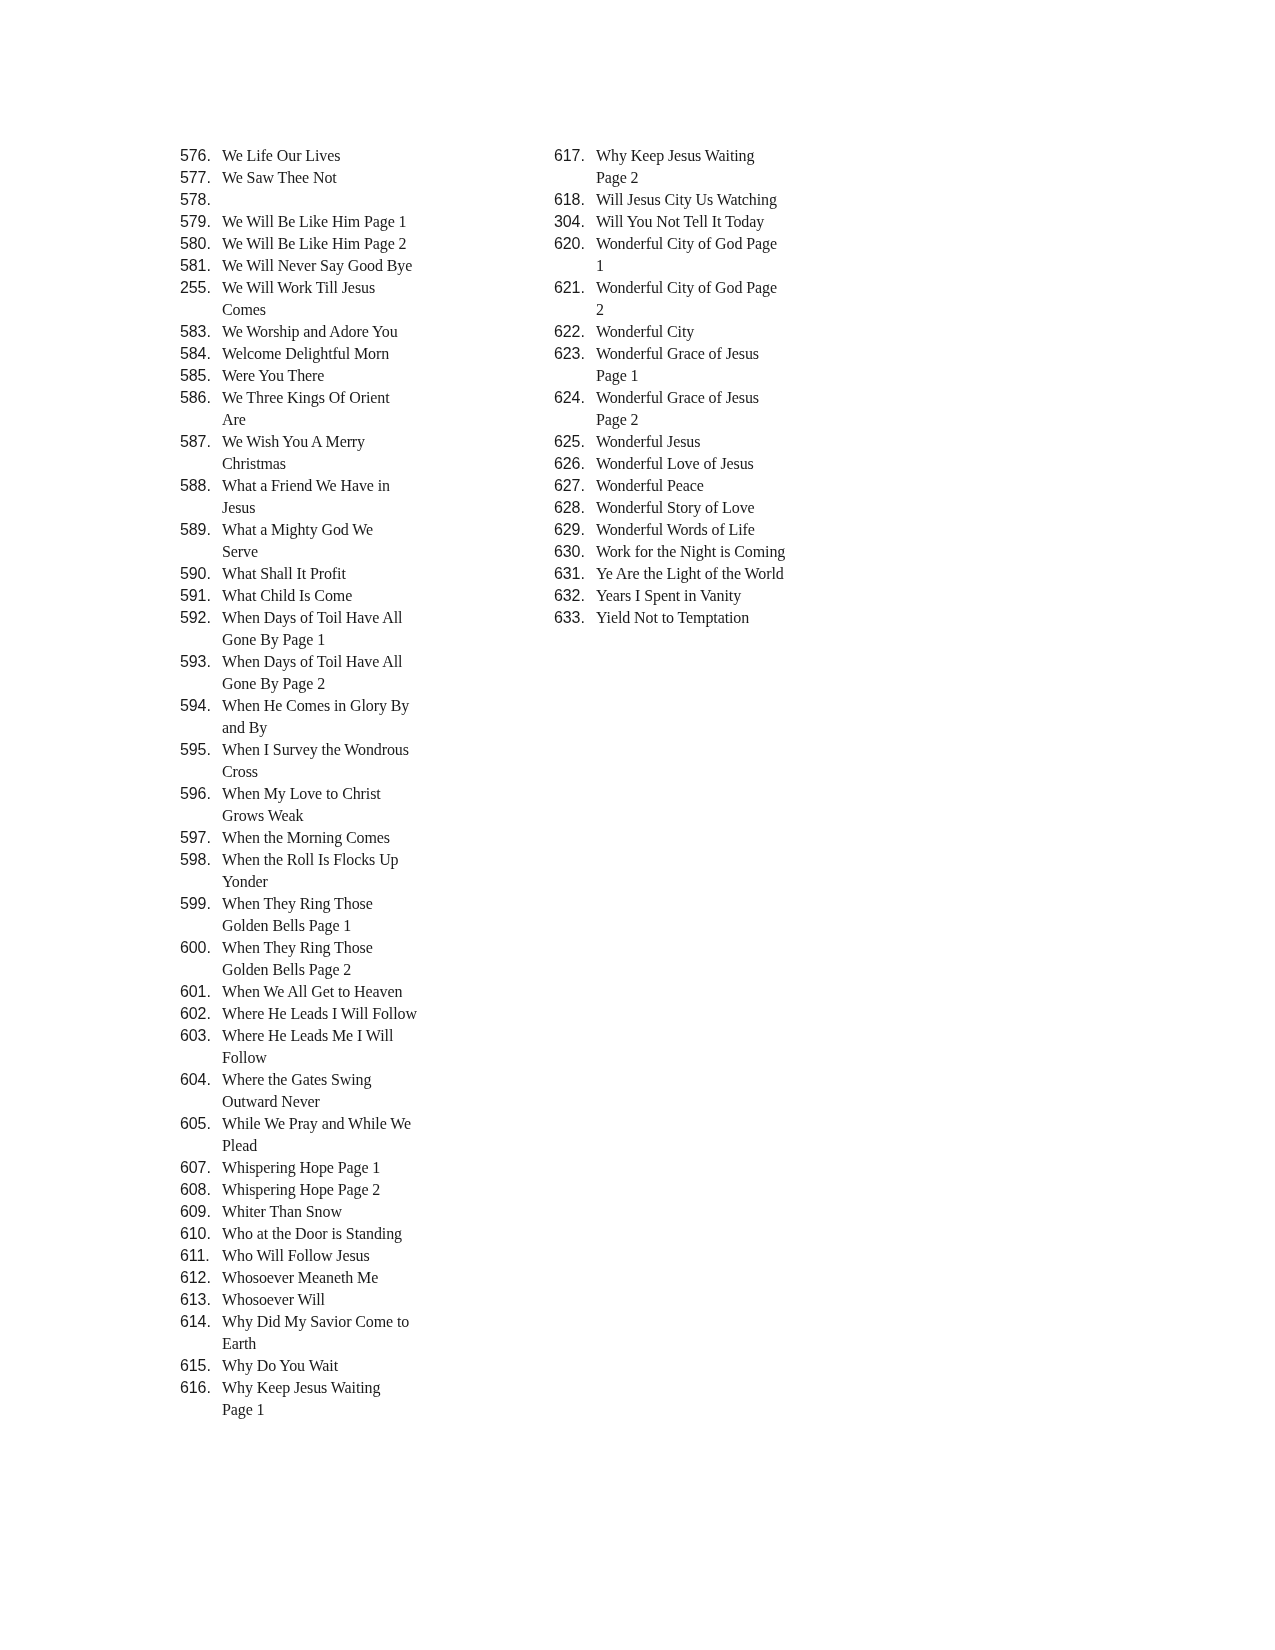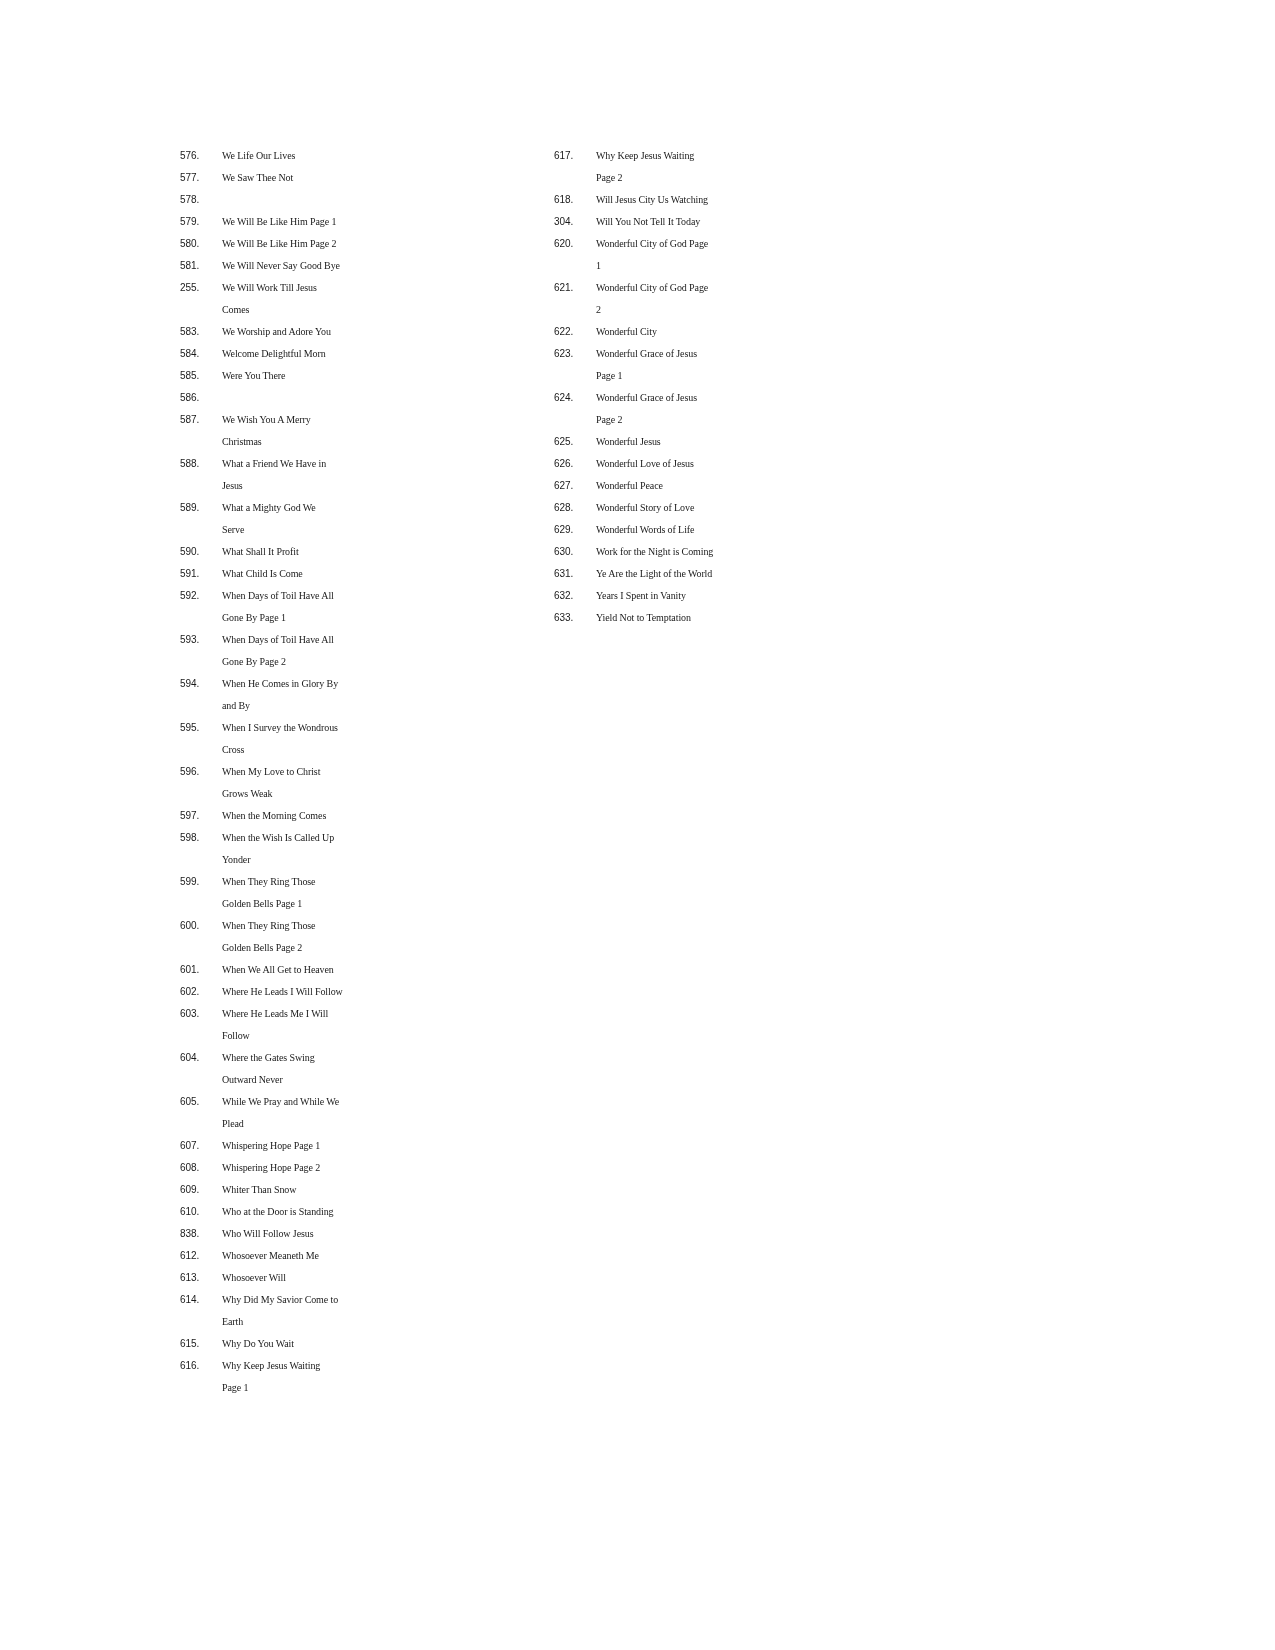--- a/index.html
+++ b/index.html
@@ -17,21 +17,21 @@
   .page {
     position: absolute;
     inset: 0;
     background: #ffffff;
   }
   .index-col {
     position: absolute;
     top: 145px;
     width: 330px;
     color: #1a1a1a;
-    font-size: 10px;
+    font-size: 16px;
     line-height: 22px;
     letter-spacing: -0.1px;
   }
   .col-left  { left: 180px; }
   .col-right { left: 535px; margin-left: 19px; }
   .entry {
     display: flex;
     align-items: flex-start;
   }
   .entry .num {
@@ -106,20 +106,24 @@
         </div>
       </div>
       <div class="entry">
         <span class="num">585.</span>
         <div class="lines">
           <div class="line">Were You There</div>
         </div>
       </div>
       <div class="entry">
         <span class="num">586.</span>
+        <div class="lines">
+          <div class="line">We Three Kings Of Orient</div>
+          <div class="line">Are</div>
+        </div>
       </div>
       <div class="entry">
         <span class="num">587.</span>
         <div class="lines">
           <div class="line">We Wish You A Merry</div>
           <div class="line">Christmas</div>
         </div>
       </div>
       <div class="entry">
         <span class="num">588.</span>
@@ -184,21 +188,21 @@
       </div>
       <div class="entry">
         <span class="num">597.</span>
         <div class="lines">
           <div class="line">When the Morning Comes</div>
         </div>
       </div>
       <div class="entry">
         <span class="num">598.</span>
         <div class="lines">
-          <div class="line">When the Wish Is Called Up</div>
+          <div class="line">When the Roll Is Flocks Up</div>
           <div class="line">Yonder</div>
         </div>
       </div>
       <div class="entry">
         <span class="num">599.</span>
         <div class="lines">
           <div class="line">When They Ring Those</div>
           <div class="line">Golden Bells Page 1</div>
         </div>
       </div>
@@ -260,21 +264,21 @@
           <div class="line">Whiter Than Snow</div>
         </div>
       </div>
       <div class="entry">
         <span class="num">610.</span>
         <div class="lines">
           <div class="line">Who at the Door is Standing</div>
         </div>
       </div>
       <div class="entry">
-        <span class="num">838.</span>
+        <span class="num">611.</span>
         <div class="lines">
           <div class="line">Who Will Follow Jesus</div>
         </div>
       </div>
       <div class="entry">
         <span class="num">612.</span>
         <div class="lines">
           <div class="line">Whosoever Meaneth Me</div>
         </div>
       </div>

